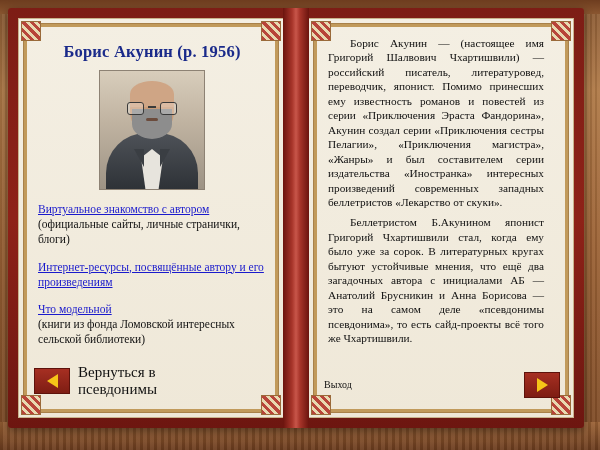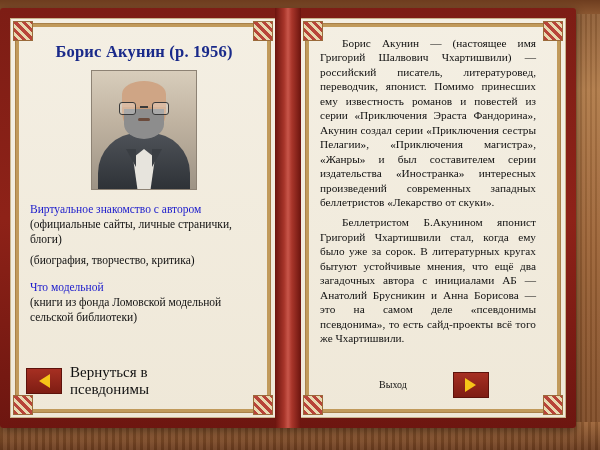--- a/index.html
+++ b/index.html
@@ -33,21 +33,21 @@
     background:
       repeating-linear-gradient(90deg,
         rgba(0,0,0,0.10) 0px, rgba(0,0,0,0.10) 3px,
         rgba(255,255,255,0.06) 3px, rgba(255,255,255,0.06) 7px),
       linear-gradient(180deg, #9c6336, #6b3c1e);
   }
 
   
   .book {
     position: absolute;
-    left: 0;
+    left: 8px;
     top: 8px;
     width: 576px;
     height: 420px;
   }
   .book-cover {
     position: absolute;
     inset: 0;
     background: linear-gradient(180deg, #7d1d15 0%, #8e2218 50%, #6d1610 100%);
     border-radius: 3px;
     box-shadow: 0 3px 10px rgba(0,0,0,0.45);
@@ -203,20 +203,21 @@
     border-color: transparent transparent transparent #3a3e43;
   }
 
   .links {
     font-size: 11.5px;
     line-height: 1.32;
     color: #111;
   }
   .link {
     color: #1a1acc;
+    text-decoration: underline;
     cursor: pointer;
     display: block;
     margin-top: 12px;
   }
   .sub {
     font-weight: normal;
     color: #111;
     display: block;
     margin-bottom: 5px;
   }
@@ -267,21 +268,21 @@
   .arrow-right {
     border-width: 7px 0 7px 11px;
     border-color: transparent transparent transparent #f6c518;
   }
   .nav-label {
     font-size: 15px;
     line-height: 1.15;
     color: #111;
   }
   .nav-row.right-side {
-    justify-content: center;
+    justify-content: space-between;
     gap: 40px;
   }
   .nav-label.exit {
     margin-right: 6px;
     font-size: 10px;
   }
 </style>
 </head>
 <body>
 
@@ -316,23 +317,23 @@
             <div class="p-mouth"></div>
             <div class="p-glass l"></div>
             <div class="p-glass r"></div>
             <div class="p-bridge"></div>
           </div>
         </div>
 
         <div class="links">
           <a class="link">Виртуальное знакомство с автором</a>
           <span class="sub">(официальные сайты, личные странички, блоги)</span>
-          <span class="sub">(биография, творчество, критика)</span>
+          <a class="link">Интернет-ресурсы, посвящённые автору  и его произведениям</a>
           <a class="link">Что модельной</a>
-          <span class="sub">(книги из фонда Ломовской модельной сельской библиотеки)</span>
+          <span class="sub">(книги из фонда Ломовской интересных сельской библиотеки)</span>
         </div>
       </div>
 
       <div class="nav-row">
         <div class="nav-btn">
           <span class="arrow arrow-left"></span>
         </div>
         <div class="nav-label">
           <div>Вернуться в</div>
           <div>псевдонимы</div>

